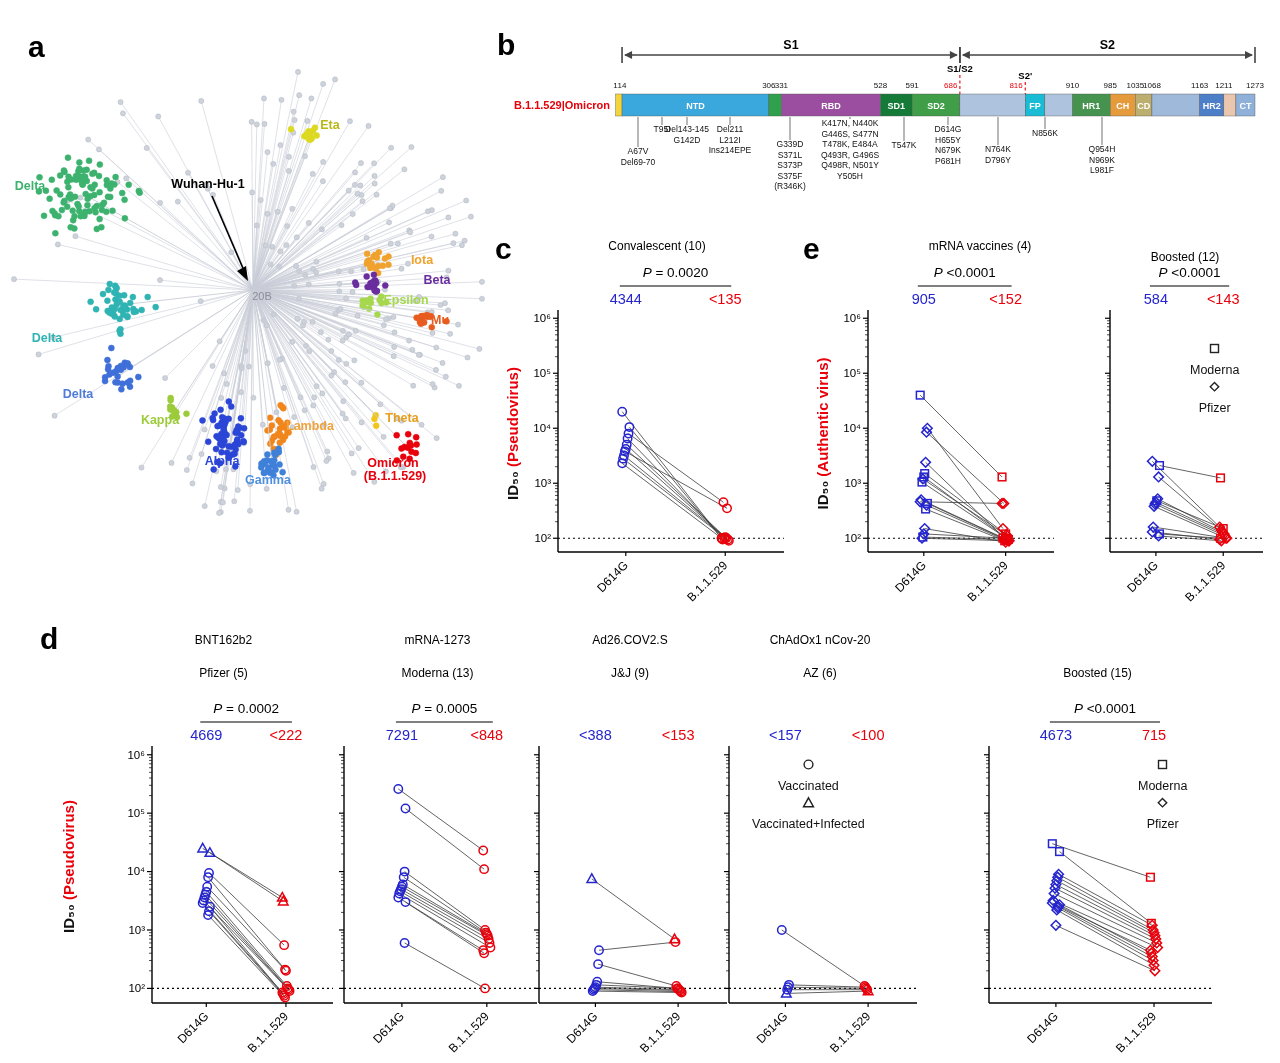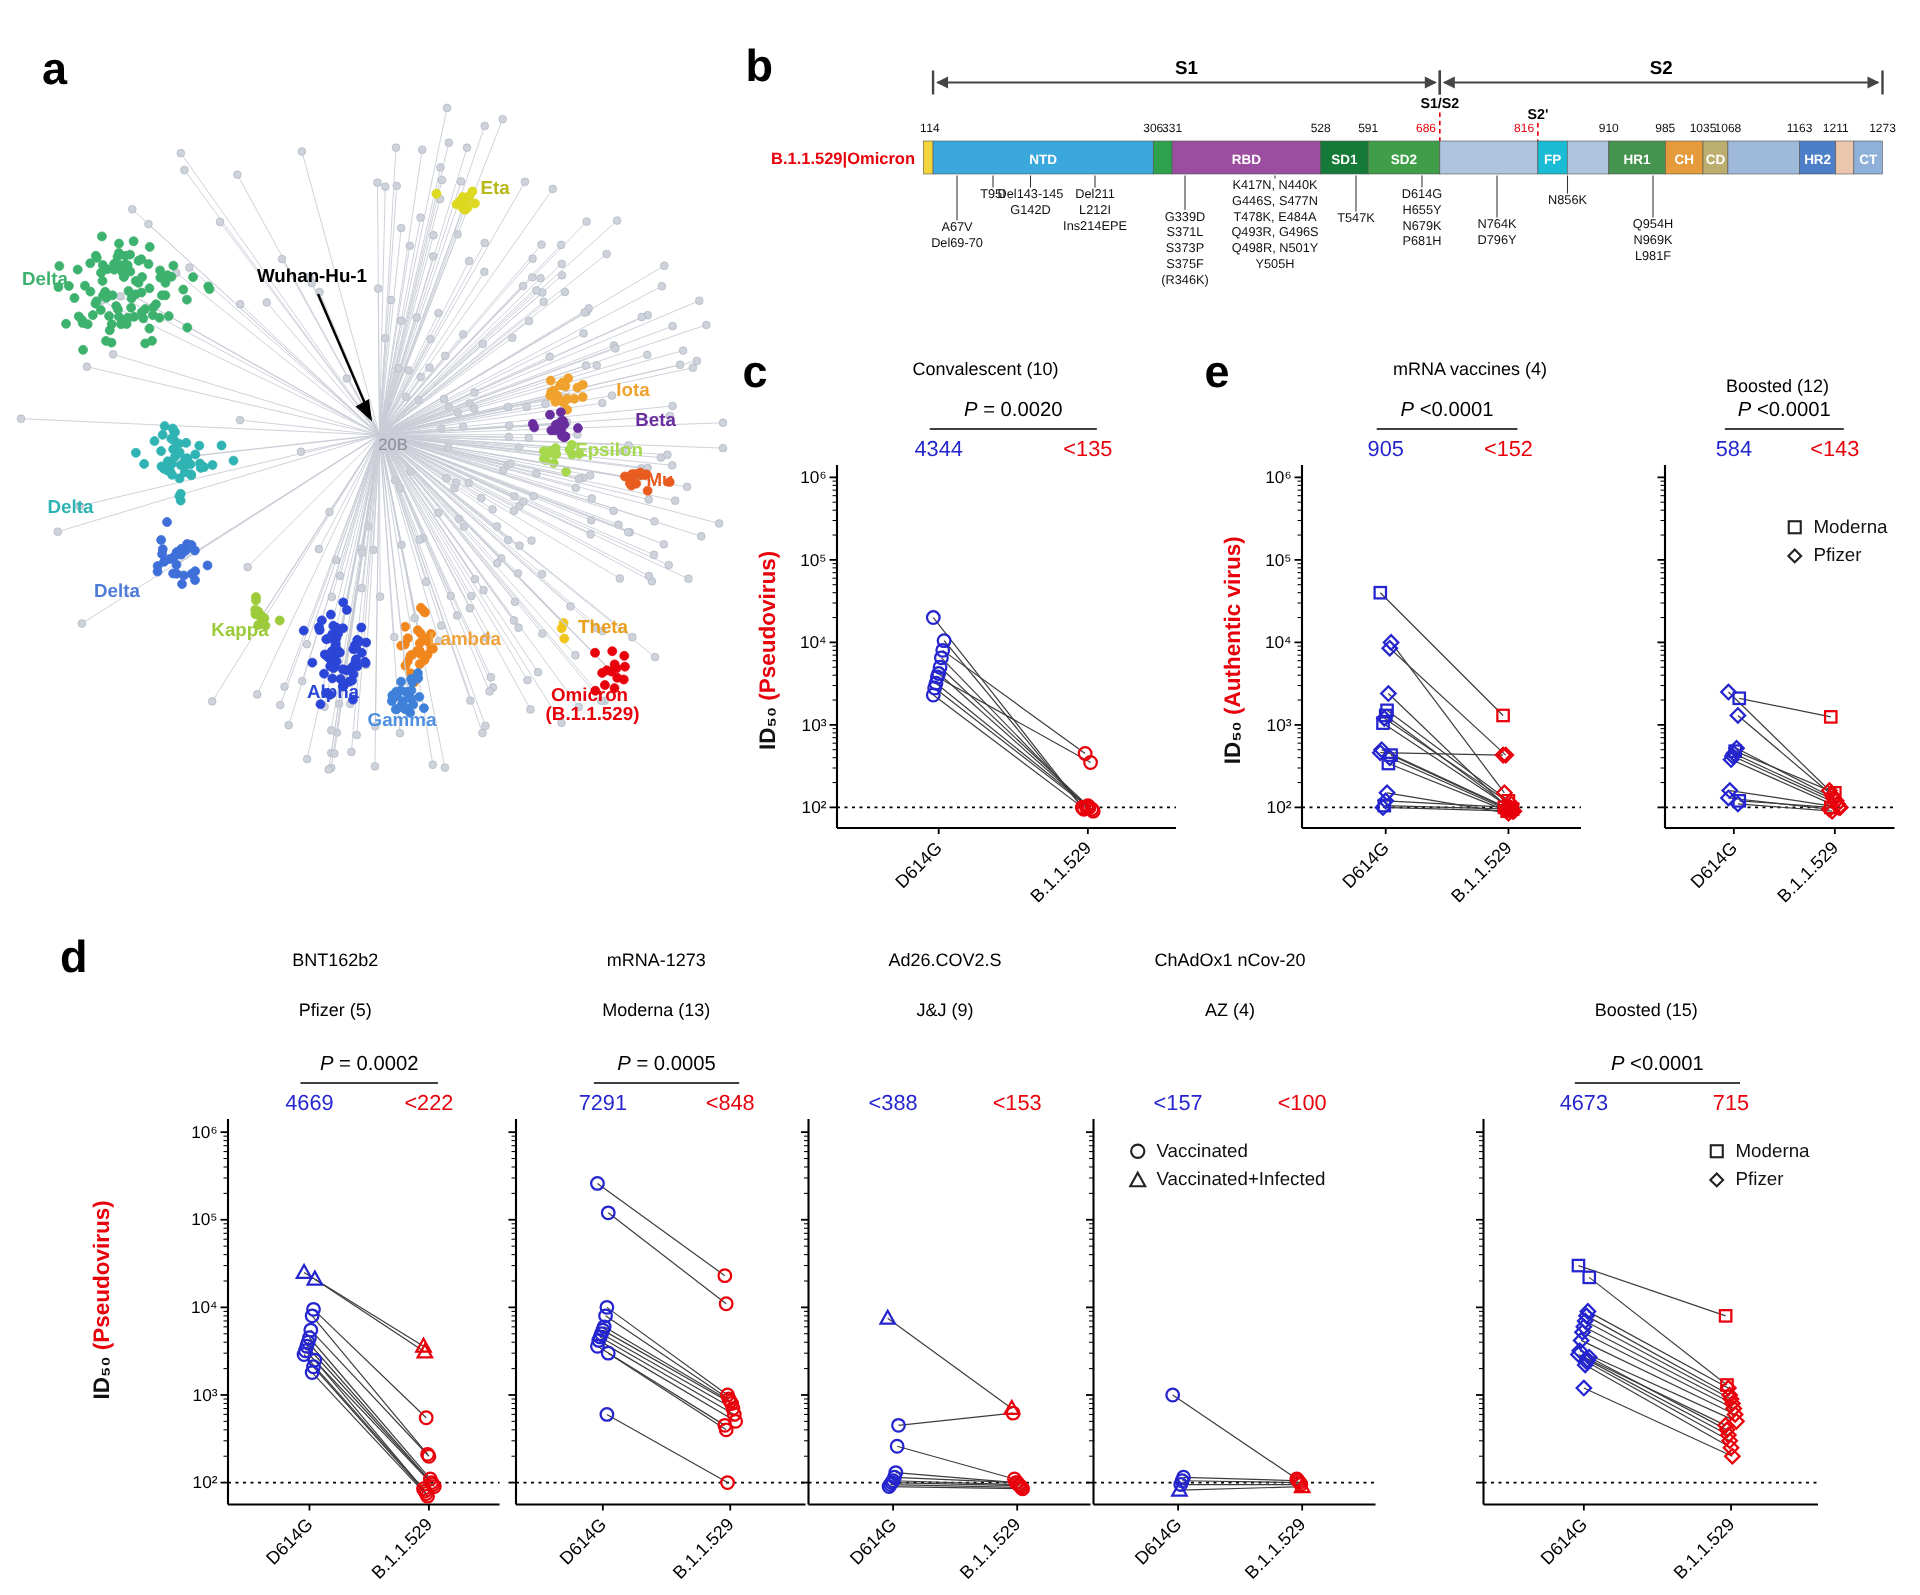--- a/index.html
+++ b/index.html
@@ -4,21 +4,21 @@
 <style>
   html,body{margin:0;padding:0;background:#ffffff;}
   .fig{position:relative;width:1280px;height:1063px;background:#ffffff;overflow:hidden;
        font-family:"Liberation Sans", sans-serif;color:#111;}
   .abs{position:absolute;}
   .pl{font-weight:700;font-size:30px;color:#000;}
   .ct{font-weight:400;font-size:12px;text-align:center;color:#000;white-space:nowrap;}
   .ylab{font-weight:700;font-size:15px;text-align:center;width:300px;transform:rotate(-90deg);white-space:nowrap;}
   .ylab .red{color:#e8000b;}
   .legend{font-size:12.5px;line-height:19px;background:#fff;}
-  .legend .lrow{display:flex;align-items:center;gap:6px;white-space:nowrap;}
+  .legend .lrow{display:flex;align-items:center;gap:6px;white-space:nowrap;flex-direction:column;}
   .legend svg{flex:0 0 auto;}
   svg.chart{position:absolute;overflow:visible;}
 </style>
 </head>
 <body>
 
 <div class="fig">
 
   <div class="abs pl" style="left:28px;top:30px">a</div>
   <div class="abs pl" style="left:497px;top:28px">b</div>
@@ -1137,21 +1137,21 @@
   <div class="abs ct" style="left:1095px;top:250px;width:180px">Boosted (12)</div>
 
   <div class="abs ct" style="left:106px;top:633px;width:235px">BNT162b2</div>
   <div class="abs ct" style="left:330px;top:633px;width:215px">mRNA-1273</div>
   <div class="abs ct" style="left:525px;top:633px;width:210px">Ad26.COV2.S</div>
   <div class="abs ct" style="left:715px;top:633px;width:210px">ChAdOx1 nCov-20</div>
 
   <div class="abs ct" style="left:106px;top:666px;width:235px">Pfizer (5)</div>
   <div class="abs ct" style="left:330px;top:666px;width:215px">Moderna (13)</div>
   <div class="abs ct" style="left:525px;top:666px;width:210px">J&amp;J (9)</div>
-  <div class="abs ct" style="left:715px;top:666px;width:210px">AZ (4)</div>
+  <div class="abs ct" style="left:715px;top:666px;width:210px">AZ (6)</div>
   <div class="abs ct" style="left:975px;top:666px;width:245px">Boosted (15)</div>
 
   <div class="abs ylab" style="left:362px;top:425px">
     <span>ID₅₀ </span><span class="red">(Pseudovirus)</span>
   </div>
   <div class="abs ylab" style="left:672px;top:425px">
     <span>ID₅₀ </span><span class="red">(Authentic virus)</span>
   </div>
   <div class="abs ylab" style="left:-82px;top:858px">
     <span>ID₅₀ </span><span class="red">(Pseudovirus)</span>

